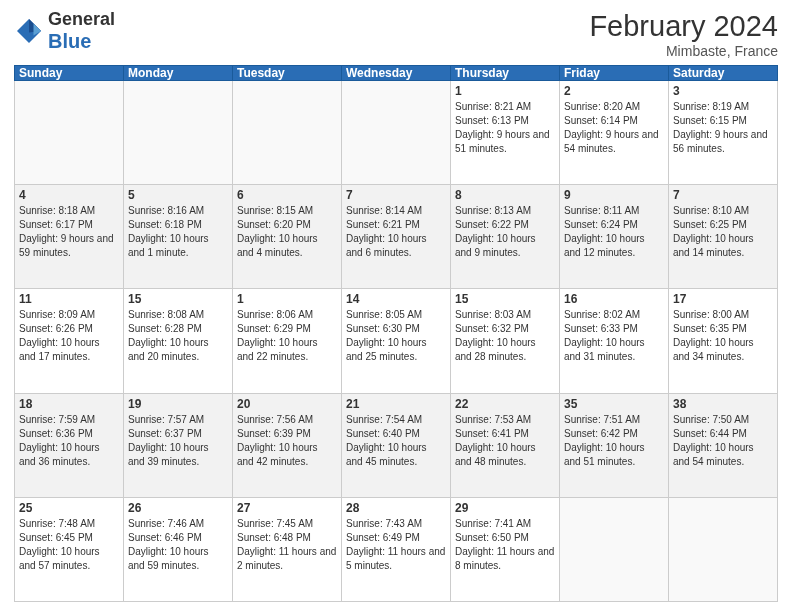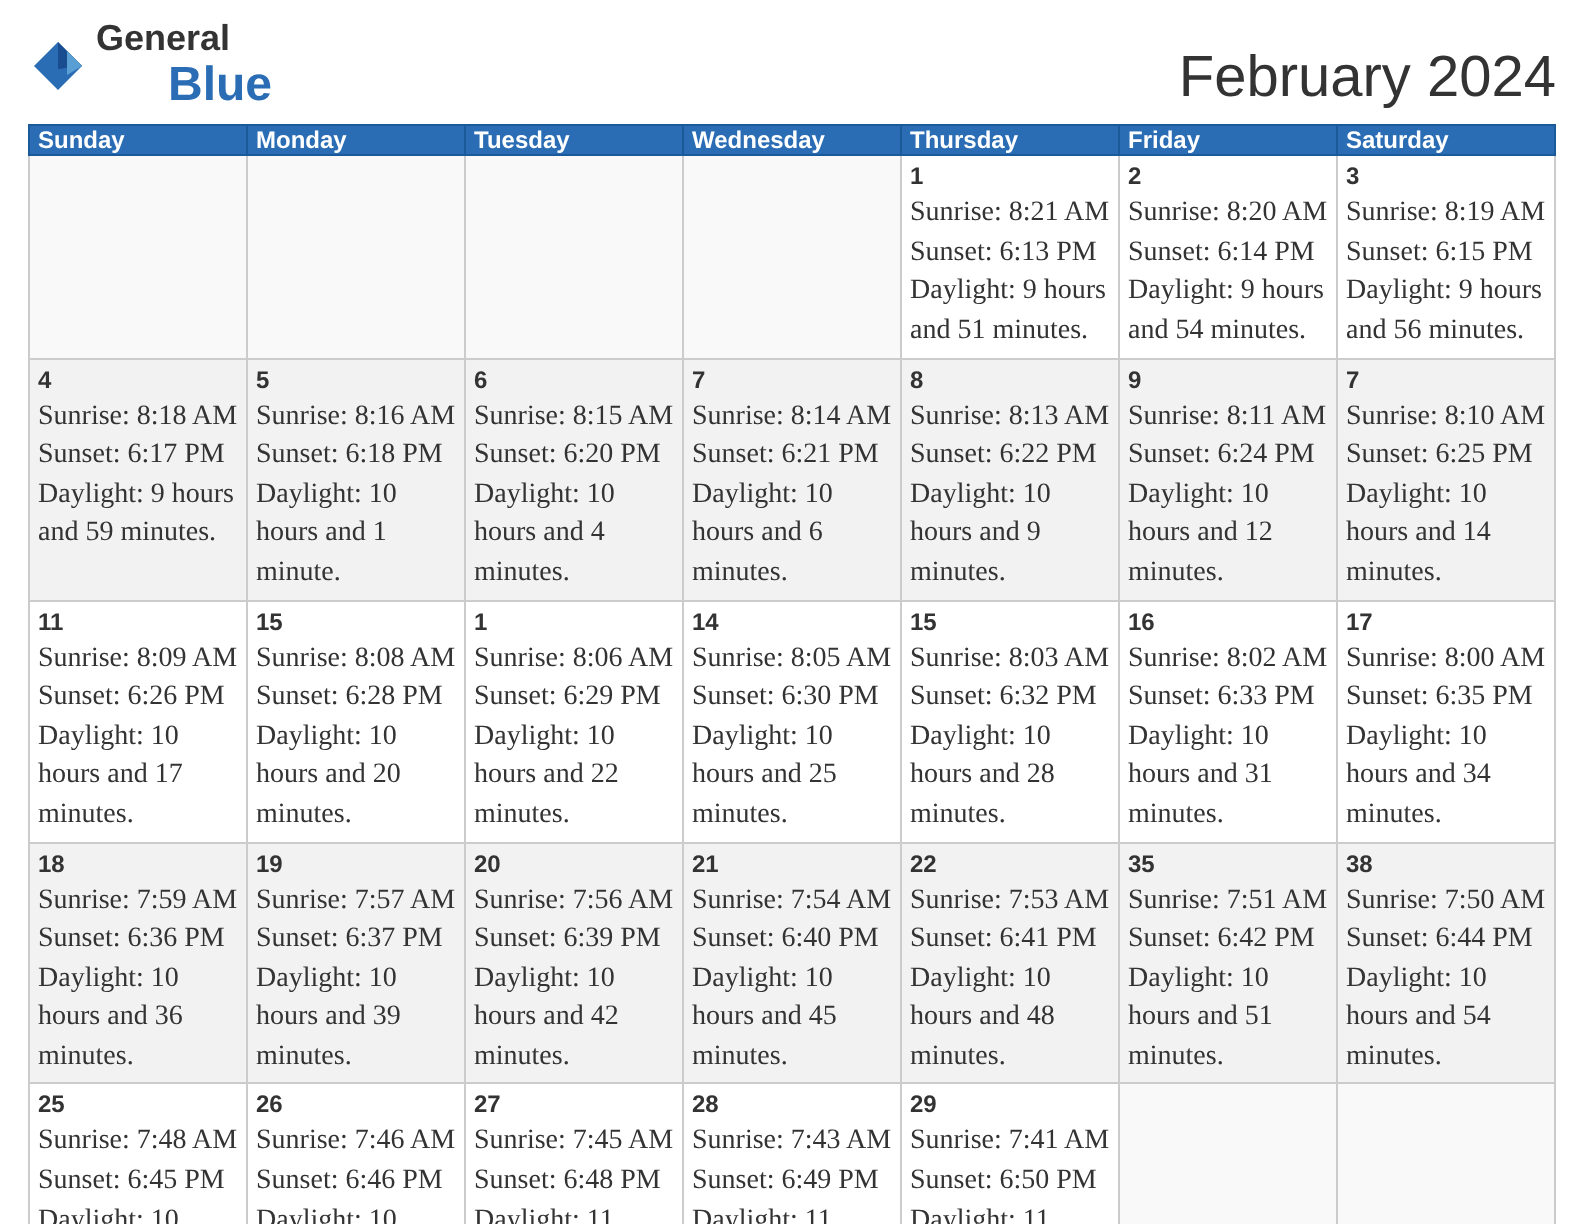--- a/index.html
+++ b/index.html
@@ -13,43 +13,42 @@
     .page {
       width: 792px;
       height: 612px;
       padding: 10px 14px;
       display: flex;
       flex-direction: column;
     }
     .header {
       display: flex;
       justify-content: space-between;
-      align-items: flex-end;
+      align-items: flex-start;
       margin-bottom: 6px;
     }
     .logo {
       display: flex;
       align-items: center;
       gap: 4px;
     }
     .logo-text {
       display: flex;
       flex-direction: column;
       line-height: 1.1;
     }
     .logo-general {
       font-size: 18px;
       font-weight: bold;
       color: #333;
     }
     .logo-blue {
-      font-size: 24px;
+      font-size: 20px;
       font-weight: bold;
       color: #2a6db5;
-      margin-left: 36px;
     }
     .logo-icon {
       width: 30px;
       height: 30px;
     }
     .title-block {
       text-align: right;
     }
     .month-title {
       font-size: 29px;
@@ -87,24 +86,23 @@
     .calendar td.empty {
       background: #f9f9f9;
     }
     .day-number {
       font-size: 12px;
       font-weight: bold;
       color: #333;
       margin-bottom: 2px;
     }
     .day-info {
-      font-size: 14px;
+      font-size: 10px;
       line-height: 1.4;
       color: #333;
-      font-family: Liberation Serif, serif;
     }
     .row-even td { background: #fff; }
     .row-odd td { background: #f2f2f2; }
   </style>
 </head>
 <body>
 
 <div class="page">
   <div class="header">
     <div class="logo">
@@ -113,20 +111,21 @@
         <polygon points="20,4 36,20 20,22" fill="#1a4d8f"></polygon>
         <polygon points="26,10 36,20 26,26" fill="#5a9fd4"></polygon>
       </svg>
       <div class="logo-text">
         <span class="logo-general">General</span>
         <span class="logo-blue">Blue</span>
       </div>
     </div>
     <div class="title-block">
       <div class="month-title">February 2024</div>
+      <div class="subtitle">Mimbaste, France</div>
     </div>
   </div>
 
   <table class="calendar">
     <thead>
       <tr>
       <th>Sunday</th>
           <th>Monday</th>
           <th>Tuesday</th>
           <th>Wednesday</th>

